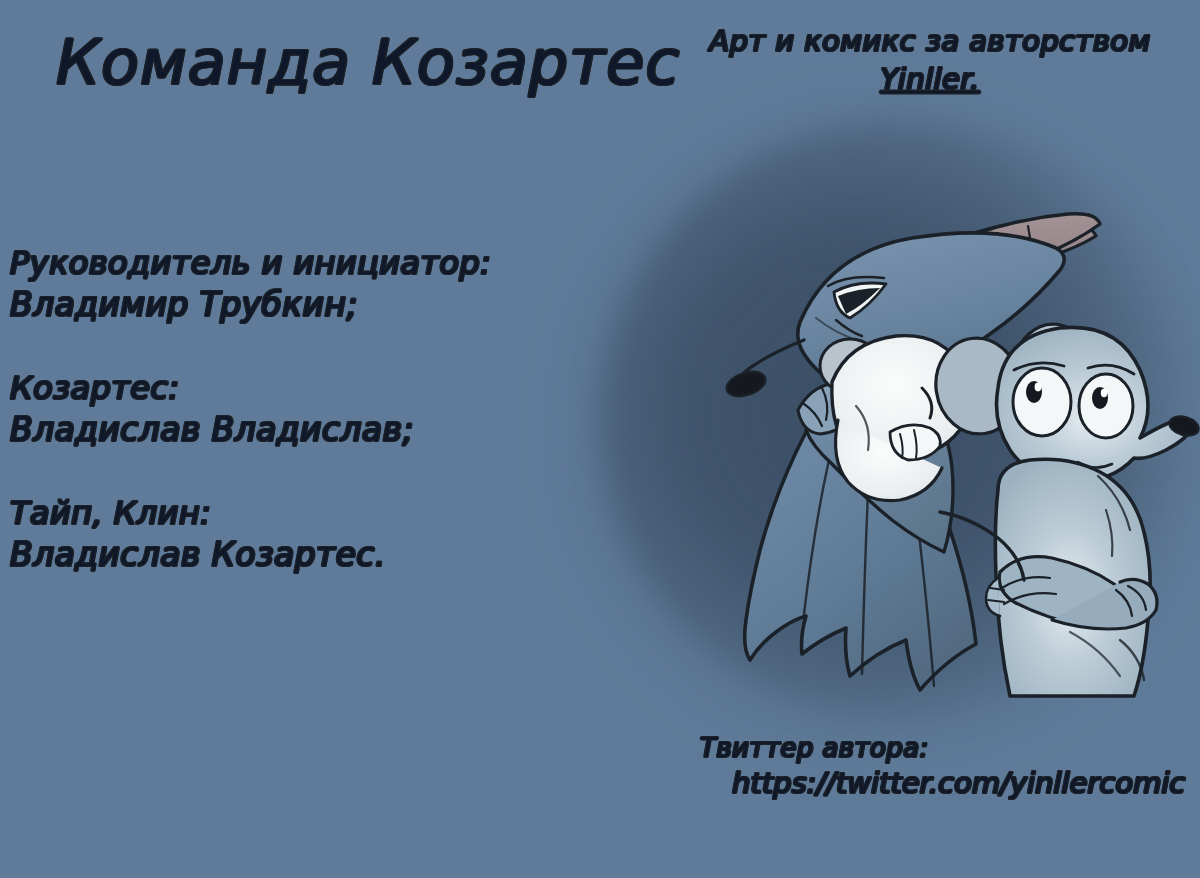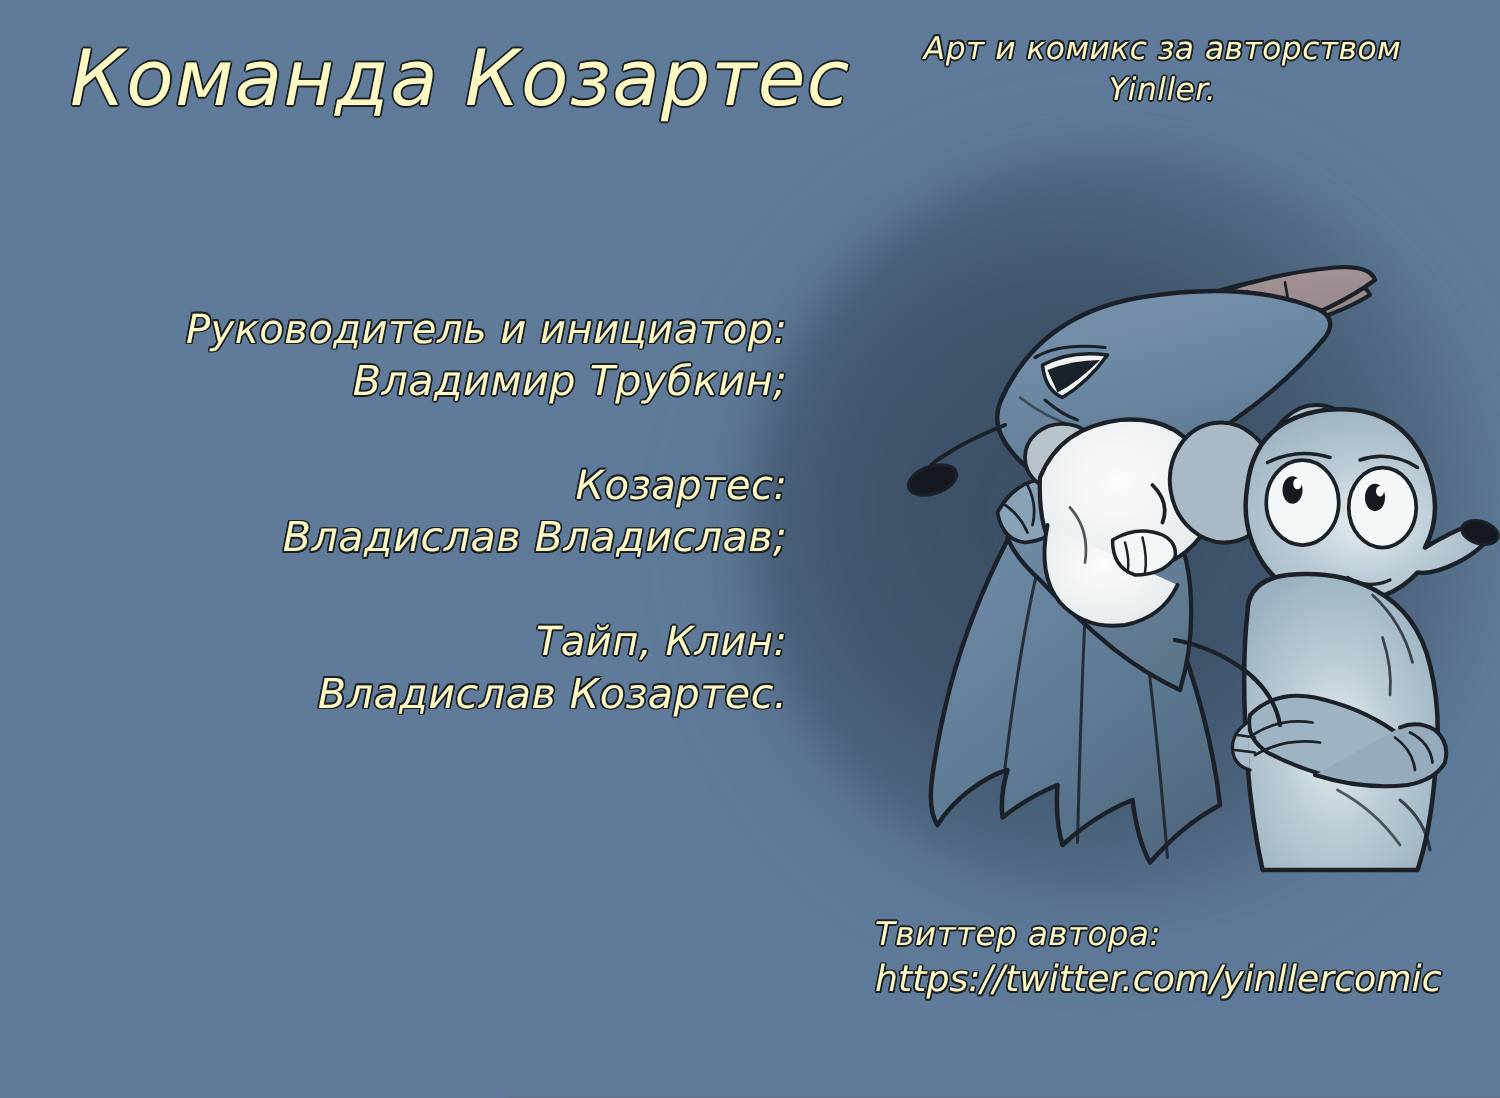--- a/index.html
+++ b/index.html
@@ -44,21 +44,21 @@
                 rgba(55,74,96,0.55) 0%,
                 rgba(70,92,116,0.30) 50%,
                 rgba(95,123,153,0) 72%);
     filter: blur(26px);
     pointer-events: none;
   }
 
   
   .hand {
     font-family: "DejaVu Sans", sans-serif;
-    color: #fef9c3;
+    color: #0f172a;
     font-style: italic;
     font-weight: 400;
     letter-spacing: 0.4px;
     text-shadow:
       -1.1px -1.1px 0 #1c2127,
        1.1px -1.1px 0 #1c2127,
       -1.1px  1.1px 0 #1c2127,
        1.1px  1.1px 0 #1c2127,
        0     -1.4px 0 #1c2127,
        0      1.4px 0 #1c2127,
@@ -75,31 +75,31 @@
     line-height: 1.05;
     letter-spacing: 1px;
   }
 
   .author-credit {
     position: absolute;
     left: 700px;
     top: 22px;
     width: 460px;
     text-align: center;
-    font-size: 25px;
+    font-size: 29px;
     line-height: 1.32;
   }
-  .author-credit .l2 { display: block; }
+  .author-credit .l2 { display: block; text-decoration: underline; }
 
   .credits {
     position: absolute;
     left: 10px;
     top: 243px;
     width: 620px;
-    text-align: right;
+    text-align: left;
   }
   .credit-block { margin-bottom: 42px; }
   .credit-block:last-child { margin-bottom: 10px; }
   .credit-role {
     display: block;
     font-size: 32px;
     line-height: 1.28;
   }
   .credit-name {
     display: block;
@@ -117,20 +117,21 @@
   .twitter-label {
     display: block;
     font-size: 26px;
     line-height: 1.26;
   }
   .twitter-url {
     display: block;
     font-size: 29px;
     line-height: 1.26;
     letter-spacing: 0px;
+    margin-left: 32px;
   }
 
   .art { position: absolute; left: 600px; top: 120px; width: 600px; height: 600px; }
   .art svg { display: block; width: 100%; height: 100%; }
 </style>
 </head>
 <body>
 
 <div class="page">
 

